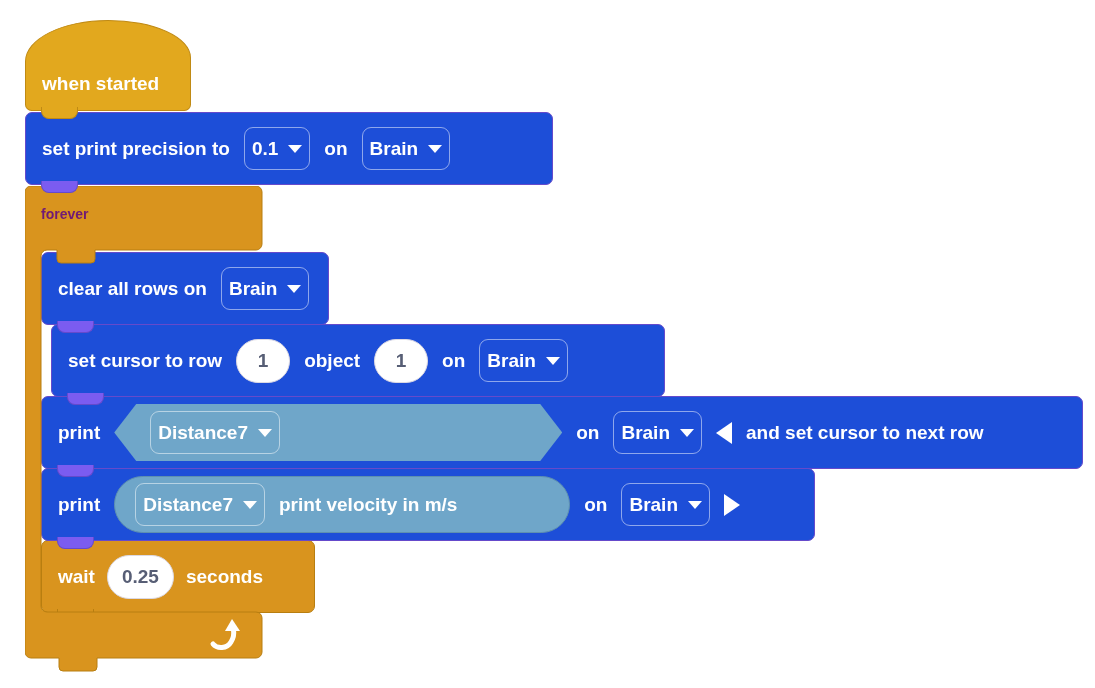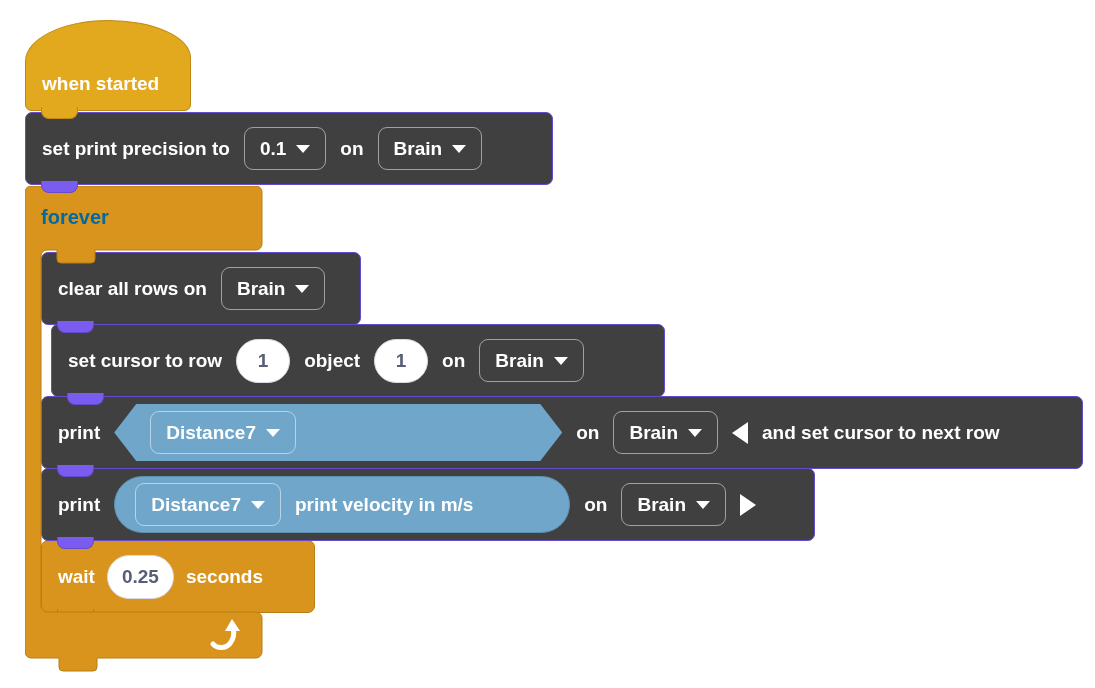--- a/index.html
+++ b/index.html
@@ -5,40 +5,40 @@
   html,body{margin:0;padding:0;background:#fff;}
   #canvas{
     position:relative;width:1095px;height:688px;background:#ffffff;overflow:hidden;
     font-family:"Liberation Sans","DejaVu Sans",sans-serif;
   }
   .blk{
     position:absolute;box-sizing:border-box;display:flex;align-items:center;
     gap:14px;padding:0 16px;border-radius:7px;border:1px solid;color:#fff;
     font-size:19px;font-weight:bold;white-space:nowrap;
   }
-  .purple{background:#404040;border-color:#654ACB;}
+  .purple{background:#1d4ed8;border-color:#654ACB;}
   .orange{background:#D9941E;border-color:#B87E10;gap:12px;}
   .gold{background:#E2A81E;border-color:#C08A14;}
   
   .bump{
     position:absolute;left:15px;bottom:-9px;width:37px;height:12px;
     border:1px solid;border-top:none;border-radius:0 0 8px 8px;box-sizing:border-box;
   }
   .purple > .bump{background:#7B5CF0;border-color:#654ACB;}
   .gold > .bump{background:#E2A81E;border-color:#C08A14;}
   .orange > .bump{background:#D9941E;border-color:#B87E10;}
   
   .hat{
     border-radius:88px 88px 7px 7px / 44px 40px 7px 7px;
     align-items:flex-end;padding-bottom:15px;
   }
   
   .dd{
     display:inline-flex;align-items:center;justify-content:center;gap:10px;
-    height:43px;padding:0 15px;border:1px solid rgba(255,255,255,0.5);
+    height:43px;padding:0 7px;border:1px solid rgba(255,255,255,0.5);
     border-radius:9px;cursor:pointer;box-sizing:border-box;
   }
   .caret{width:0;height:0;border-left:7px solid transparent;border-right:7px solid transparent;border-top:8px solid #fff;}
   
   .oval{
     display:inline-flex;align-items:center;justify-content:center;
     min-width:54px;height:44px;padding:0 14px;background:#fff;color:#575E75;
     border:1px solid #DCD9E3;border-radius:999px;font-size:19px;font-weight:bold;box-sizing:border-box;
   }
   
@@ -48,21 +48,21 @@
     clip-path:polygon(22px 0%,calc(100% - 22px) 0%,100% 50%,calc(100% - 22px) 100%,22px 100%,0% 50%);
   }
   
   .pill{
     display:flex;align-items:center;gap:14px;height:57px;min-width:456px;
     padding:0 20px;background:#6FA6C9;border:1px solid #5E90B0;border-radius:999px;box-sizing:border-box;
   }
   .tri-left{width:0;height:0;border-top:11px solid transparent;border-bottom:11px solid transparent;border-right:16px solid #fff;cursor:pointer;}
   .tri-right{width:0;height:0;border-top:11px solid transparent;border-bottom:11px solid transparent;border-left:16px solid #fff;cursor:pointer;}
   .forever-wrap{position:absolute;left:25px;top:186px;width:240px;height:492px;z-index:8;}
-  .forever-label{position:absolute;left:16px;top:20px;color:#0369a1;font-size:20px;font-weight:bold;}
+  .forever-label{position:absolute;left:16px;top:20px;color:#701a75;font-size:14px;font-weight:bold;}
   .loop-arrow{position:absolute;left:182px;top:430px;}
   .z10{z-index:10}.z9{z-index:9}.z7{z-index:7}.z6{z-index:6}.z5{z-index:5}.z4{z-index:4}.z3{z-index:3}
 </style>
 </head>
 <body>
 
 <div id="canvas">
 
   <div class="blk gold hat z10" style="left:25px;top:20px;width:166px;height:91px;align-items:flex-end;">
     <span>when started</span>
@@ -87,21 +87,21 @@
     <svg width="240" height="492" viewBox="0 0 240 492">
       <path d="M 6 0 H 231 A 6 6 0 0 1 237 6 V 58 A 6 6 0 0 1 231 64 H 70 V 73 A 4 4 0 0 1 66 77 H 36 A 4 4 0 0 1 32 73 V 64 H 22 A 6 6 0 0 0 16 70 V 420 A 6 6 0 0 0 22 426 H 231 A 6 6 0 0 1 237 432 V 466 A 6 6 0 0 1 231 472 H 72 V 481 A 4 4 0 0 1 68 485 H 38 A 4 4 0 0 1 34 481 V 472 H 6 A 6 6 0 0 1 0 466 V 6 A 6 6 0 0 1 6 0 Z" fill="#D9941E" stroke="#B87E10" stroke-width="1"></path>
     </svg>
     <span class="forever-label">forever</span>
     <svg class="loop-arrow" width="38" height="36" viewBox="0 0 38 36">
       <path d="M6 28 C 10 33 20 33 24 26 C 26.5 22 27 17 26.5 14" fill="none" stroke="#ffffff" stroke-width="5" stroke-linecap="round"></path>
       <polygon points="25,3 33,15 18,15" fill="#ffffff"></polygon>
     </svg>
   </div>
 
-  <div class="blk purple z7" style="left:41px;top:252px;width:320px;height:73px;">
+  <div class="blk purple z7" style="left:41px;top:252px;width:288px;height:73px;">
     <span>clear all rows on</span>
     <span class="dd">
       <span>Brain</span>
       <span class="caret"></span>
     </span>
     <span class="bump"></span>
   </div>
 
   <div class="blk purple z6" style="left:51px;top:324px;width:614px;height:73px;">
     <span>set cursor to row</span>

